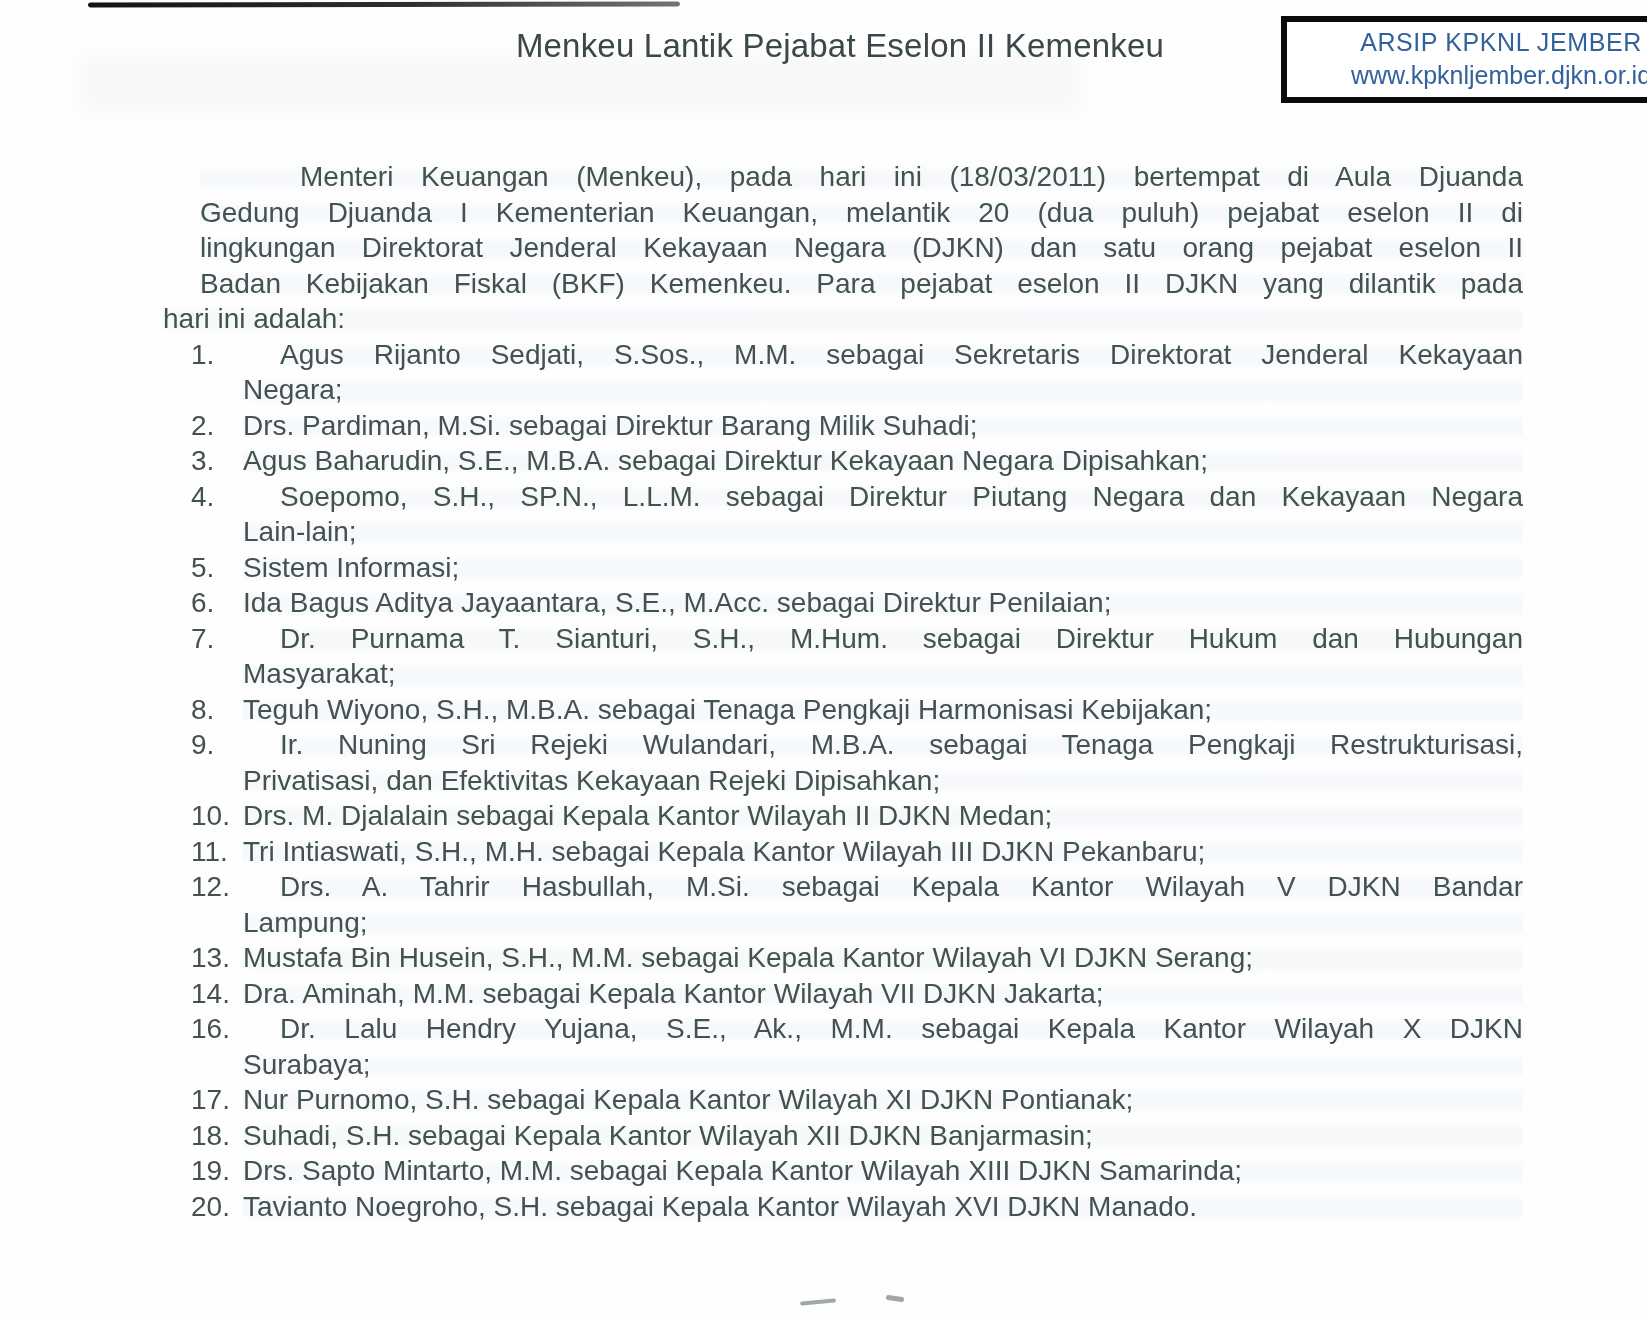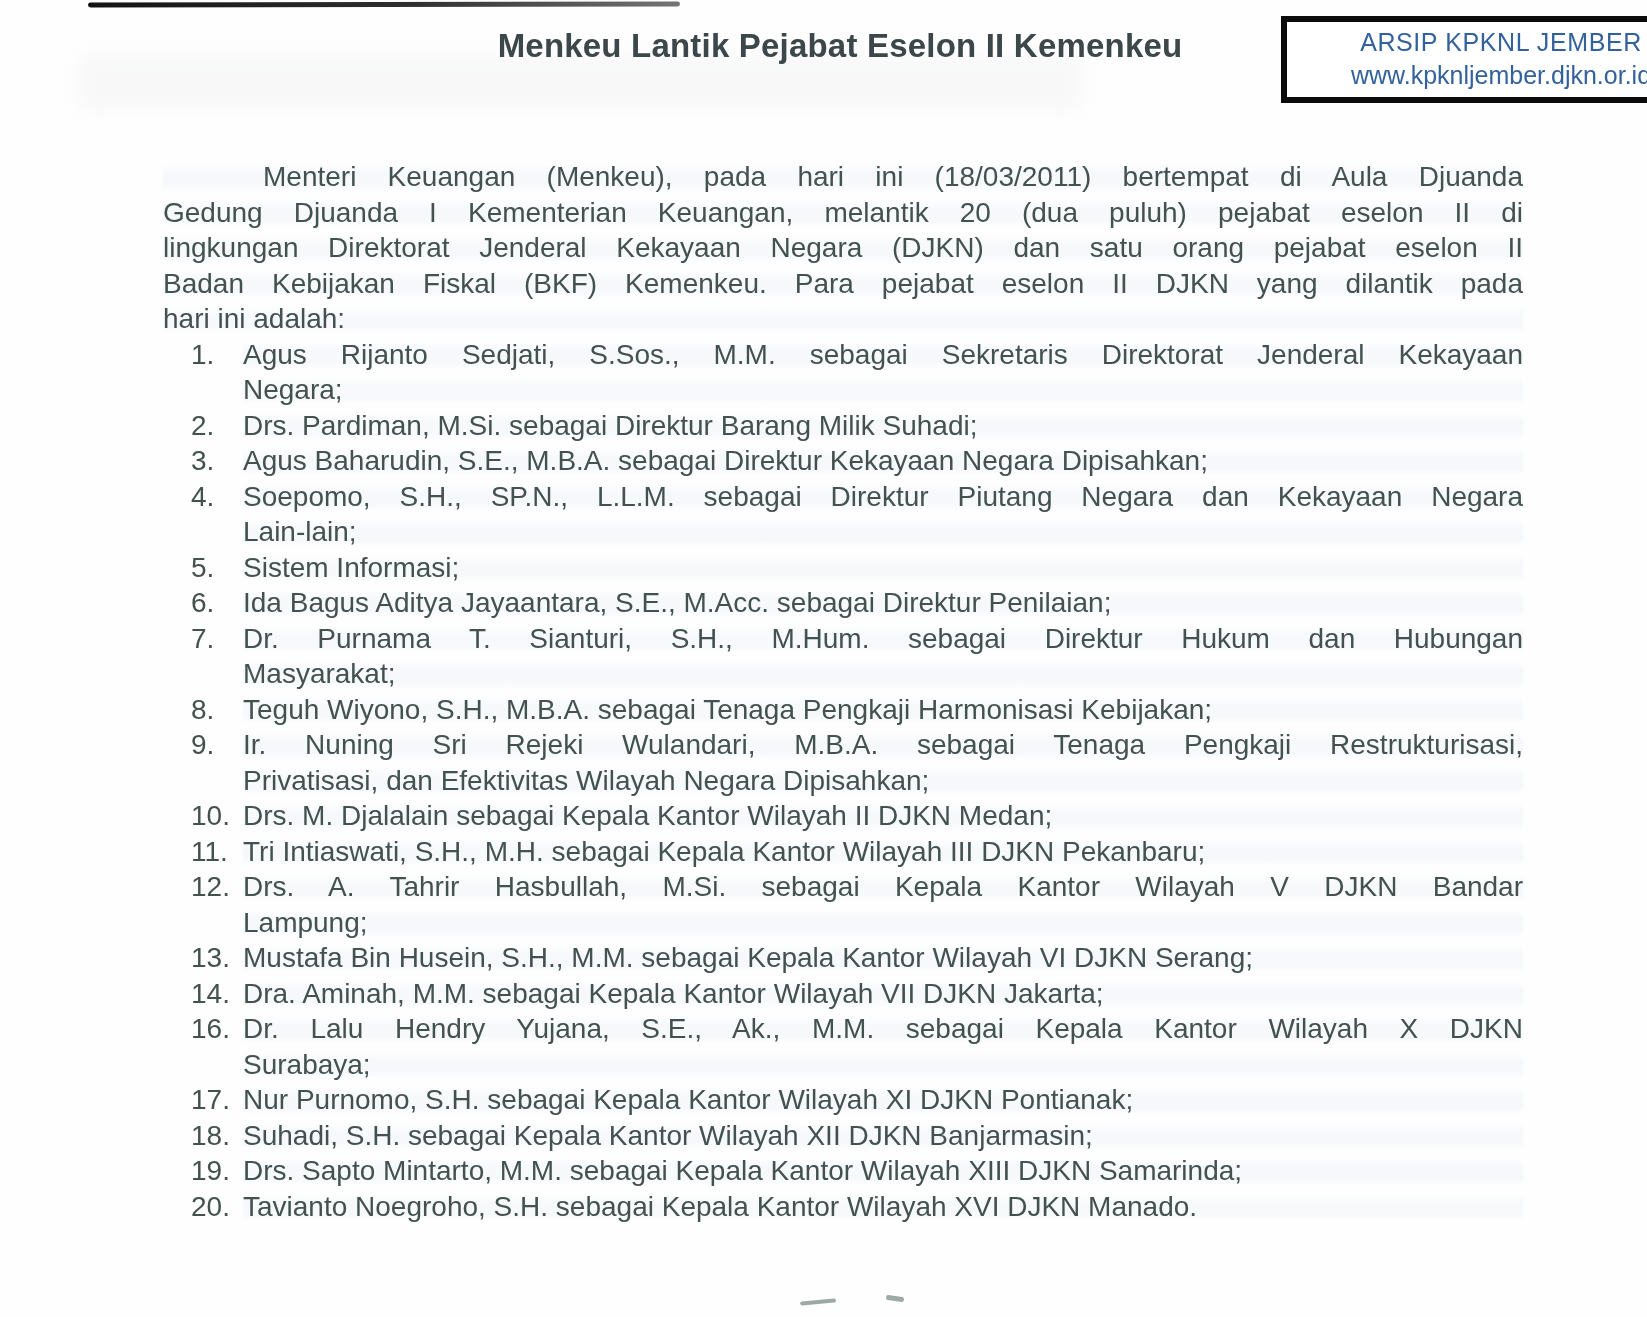--- a/index.html
+++ b/index.html
@@ -22,21 +22,21 @@
     background:linear-gradient(to right,#141414,#2f2f2f 55%,#757575);
     border-radius:3px;transform:rotate(-0.12deg);
   }
   
   .smudge{
     position:absolute;left:80px;top:55px;width:1000px;height:55px;
     background:#c9cecd;opacity:0.12;filter:blur(9px);
   }
   .title{
     position:absolute;left:420px;top:27px;width:840px;margin:0;
-    text-align:center;font-size:33px;font-weight:bold;
+    text-align:center;font-size:33px;font-weight:normal;
     color:var(--title-ink);letter-spacing:0.2px;
   }
   .stamp{
     position:absolute;left:1281px;top:16px;width:440px;height:87px;
     box-sizing:border-box;border:6px solid var(--stamp-border);
     background:#ffffff;display:flex;flex-direction:column;
     justify-content:center;align-items:center;gap:1px;
   }
   .stamp-line1{font-size:25px;color:var(--stamp-blue);letter-spacing:0.6px;line-height:30px;}
   .stamp-line2{font-size:25px;color:var(--stamp-blue);line-height:34px;}
@@ -46,21 +46,21 @@
   }
   .line{
     height:35.5px;line-height:35.5px;overflow:hidden;
     text-align:justify;text-align-last:left;
     background:linear-gradient(to bottom,
       rgba(219,230,240,0) 14%,
       rgba(219,230,240,0.22) 38%,
       rgba(219,230,240,0.22) 72%,
       rgba(219,230,240,0) 90%);
   }
-  .line.fill{text-align-last:justify;}
+  .line.fill{text-align-last:justify;margin-left:37px;}
   .line.indent{text-indent:100px;}
   .item{position:relative;padding-left:80px;}
   .item .num{
     position:absolute;left:28px;top:0;height:35.5px;line-height:35.5px;
   }
   .dash{position:absolute;background:#75837f;opacity:0.7;border-radius:2px;}
   .dash1{left:800px;top:1300px;width:36px;height:4px;transform:rotate(-5deg);}
   .dash2{left:886px;top:1296px;width:18px;height:5px;transform:rotate(8deg);}
 </style>
 </head>
@@ -117,21 +117,21 @@
           <div class="line fill">Dr. Purnama T. Sianturi, S.H., M.Hum. sebagai Direktur Hukum dan Hubungan</div>
           <div class="line">Masyarakat;</div>
         </div>
         <div class="item">
           <span class="num">8.</span>
           <div class="line">Teguh Wiyono, S.H., M.B.A. sebagai Tenaga Pengkaji Harmonisasi Kebijakan;</div>
         </div>
         <div class="item">
           <span class="num">9.</span>
           <div class="line fill">Ir. Nuning Sri Rejeki Wulandari, M.B.A. sebagai Tenaga Pengkaji Restrukturisasi,</div>
-          <div class="line">Privatisasi, dan Efektivitas Wilayah Negara Dipisahkan;</div>
+          <div class="line">Privatisasi, dan Efektivitas Kekayaan Rejeki Dipisahkan;</div>
         </div>
         <div class="item">
           <span class="num">10.</span>
           <div class="line">Drs. M. Djalalain sebagai Kepala Kantor Wilayah II DJKN Medan;</div>
         </div>
         <div class="item">
           <span class="num">11.</span>
           <div class="line">Tri Intiaswati, S.H., M.H. sebagai Kepala Kantor Wilayah III DJKN Pekanbaru;</div>
         </div>
         <div class="item">

